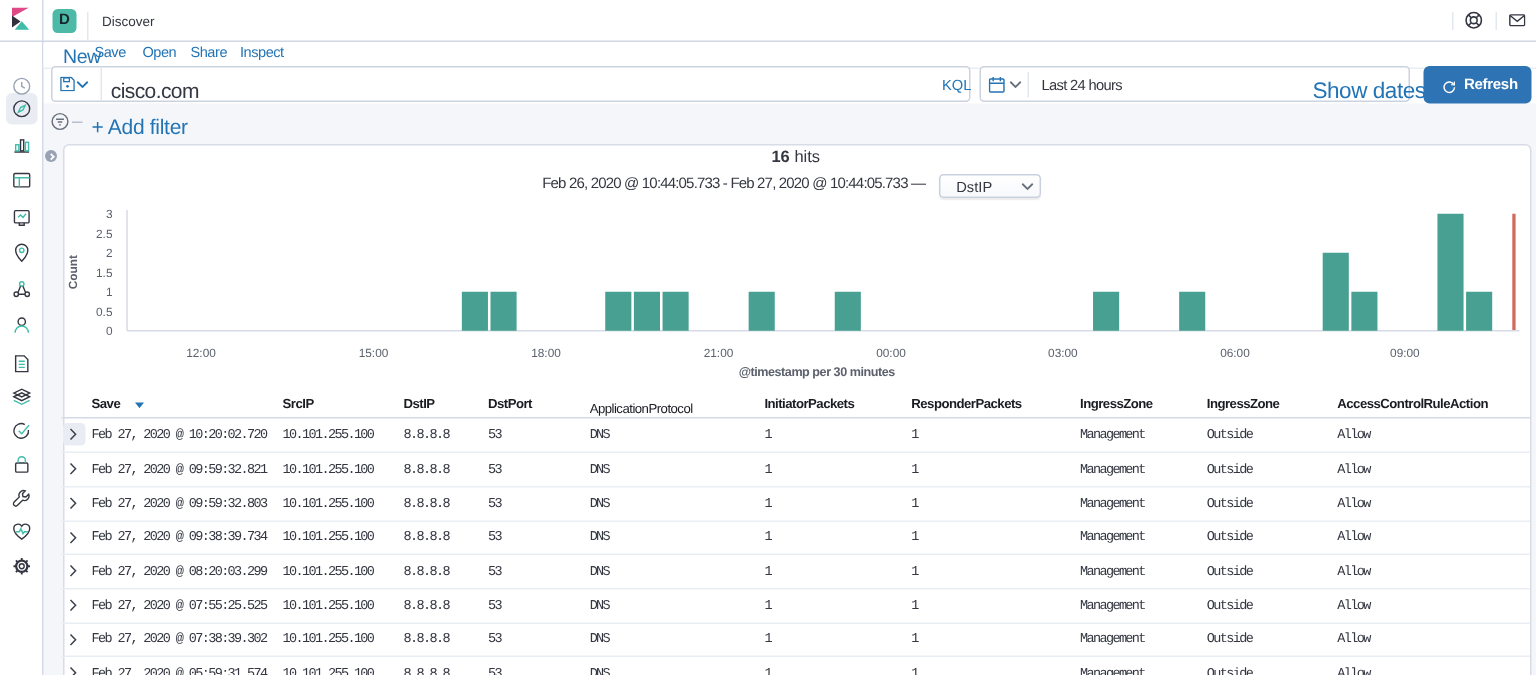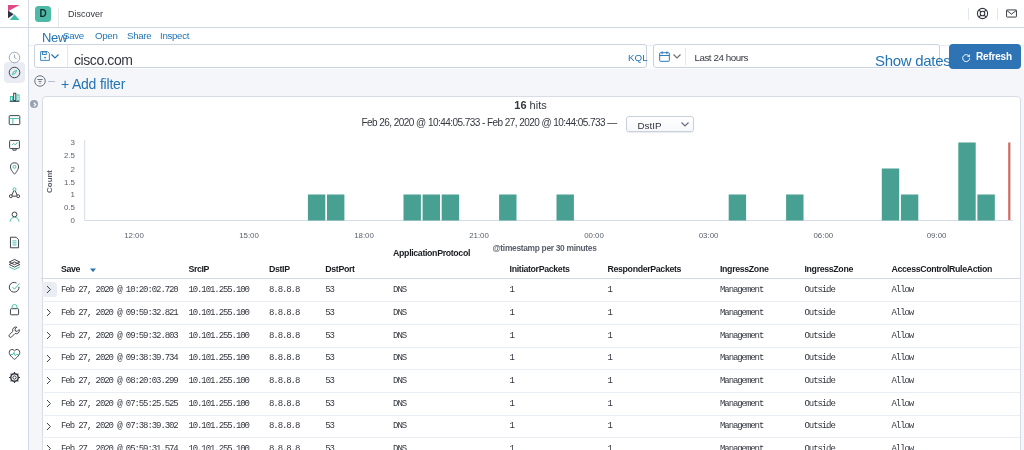--- a/index.html
+++ b/index.html
@@ -207,21 +207,21 @@
     <rect x="918.3" y="12.5" width="17.4" height="78" fill="#47a091"></rect>
     <rect x="937.4" y="64.5" width="17.4" height="26" fill="#47a091"></rect>
     <rect x="968.2" y="12.5" width="2.2" height="77.5" fill="#ce6a5e"></rect>
   </svg>
 
 <div id="table">
     <div class="abs" style="left:61px;top:263.5px;font-size:8.8px;font-weight:bold;letter-spacing:-0.35px;color:#1a1c21">Save</div>
     <div class="abs" style="left:188.4px;top:263.5px;font-size:8.8px;font-weight:bold;letter-spacing:-0.35px;color:#1a1c21">SrcIP</div>
     <div class="abs" style="left:269px;top:263.5px;font-size:8.8px;font-weight:bold;letter-spacing:-0.35px;color:#1a1c21">DstIP</div>
     <div class="abs" style="left:325.3px;top:263.5px;font-size:8.8px;font-weight:bold;letter-spacing:-0.35px;color:#1a1c21">DstPort</div>
-    <div class="abs" style="left:393.1px;top:248px;font-size:8.8px;font-weight:bold;letter-spacing:-0.35px;color:#1a1c21">ApplicationProtocol</div>
+    <div class="abs" style="left:393.1px;top:267px;font-size:8.8px;font-weight:normal;letter-spacing:-0.35px;color:#1a1c21">ApplicationProtocol</div>
     <div class="abs" style="left:509.6px;top:263.5px;font-size:8.8px;font-weight:bold;letter-spacing:-0.35px;color:#1a1c21">InitiatorPackets</div>
     <div class="abs" style="left:607.5px;top:263.5px;font-size:8.8px;font-weight:bold;letter-spacing:-0.35px;color:#1a1c21">ResponderPackets</div>
     <div class="abs" style="left:720px;top:263.5px;font-size:8.8px;font-weight:bold;letter-spacing:-0.35px;color:#1a1c21">IngressZone</div>
     <div class="abs" style="left:804.5px;top:263.5px;font-size:8.8px;font-weight:bold;letter-spacing:-0.35px;color:#1a1c21">IngressZone</div>
     <div class="abs" style="left:891.5px;top:263.5px;font-size:8.8px;font-weight:bold;letter-spacing:-0.35px;color:#1a1c21">AccessControlRuleAction</div>
     <svg class="abs" style="left:89.5px;top:267.5px" width="6" height="4.5" viewBox="0 0 8 5">
       <path d="M0 0h8L4 5z" fill="#2374b5"></path>
     </svg>
     <div class="abs" style="left:41px;top:278.4px;width:979px;height:1px;background:#d3dae6"></div>
     <div class="abs" style="left:41.5px;top:281.9px;width:15px;height:15.5px;background:#e9edf3;border-radius:3px"></div>

